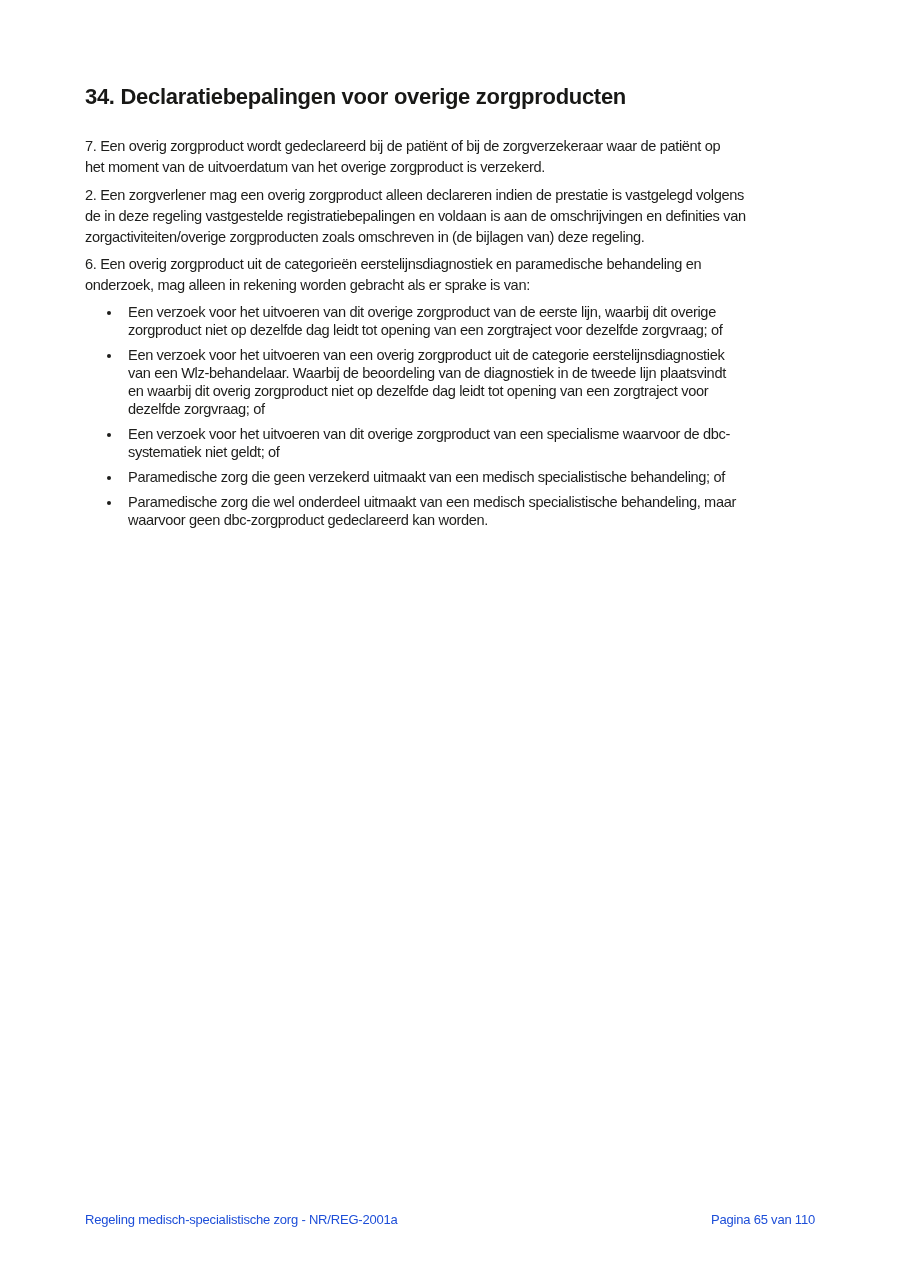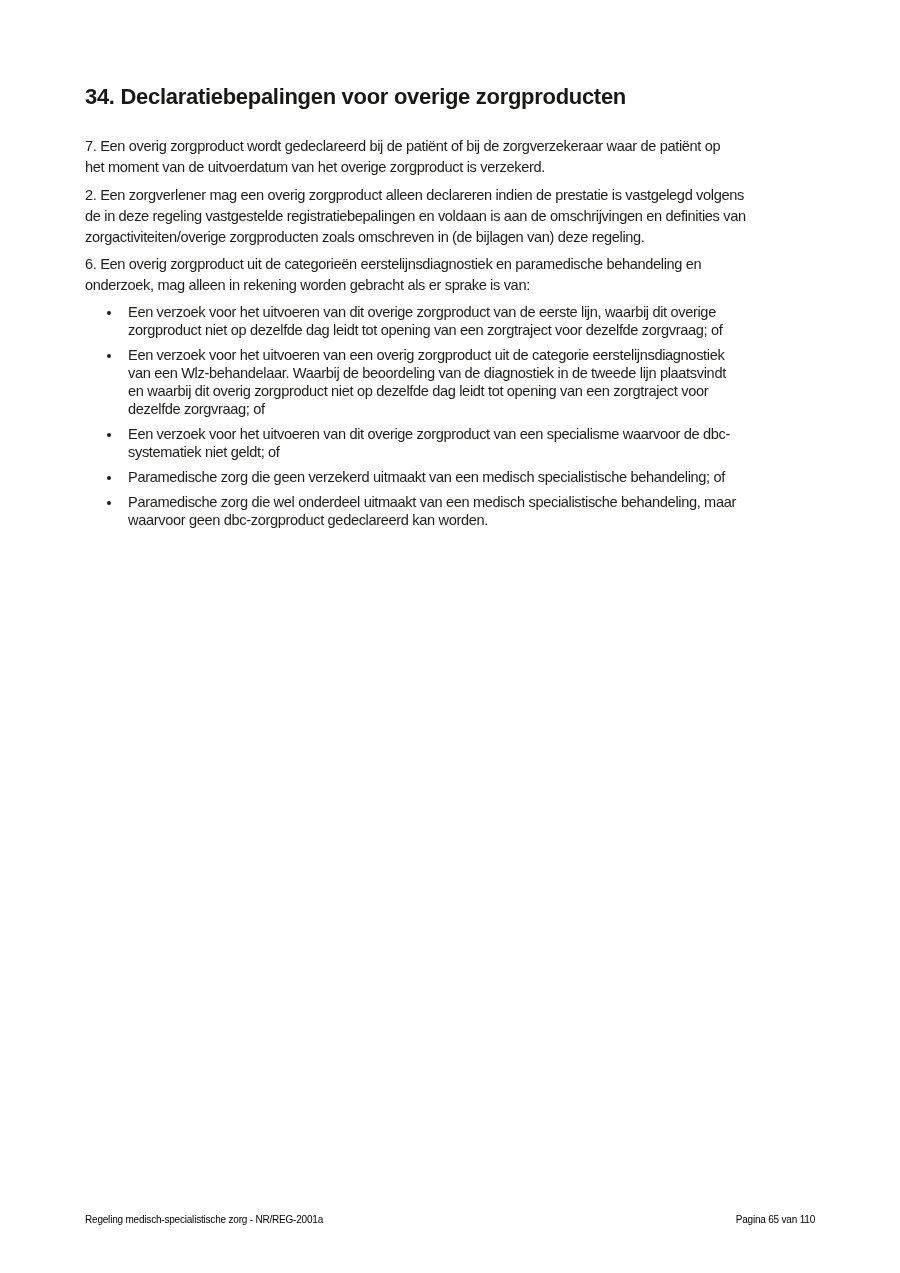--- a/index.html
+++ b/index.html
@@ -63,24 +63,24 @@
     white-space: pre-line;
   }
   footer.page-footer {
     position: absolute;
     left: 85px;
     right: 85px;
     top: 1212px;
     display: flex;
     justify-content: space-between;
     align-items: flex-start;
-    font-size: 10px;
+    font-size: 13px;
     line-height: 16px;
     letter-spacing: -0.2px;
-    color: #000000;
+    color: #1d4ed8;
   }
 </style>
 </head>
 <body>
 
 <div class="page">
   <main class="content">
 
     <h1 class="section-heading">34. Declaratiebepalingen voor overige zorgproducten</h1>
 

